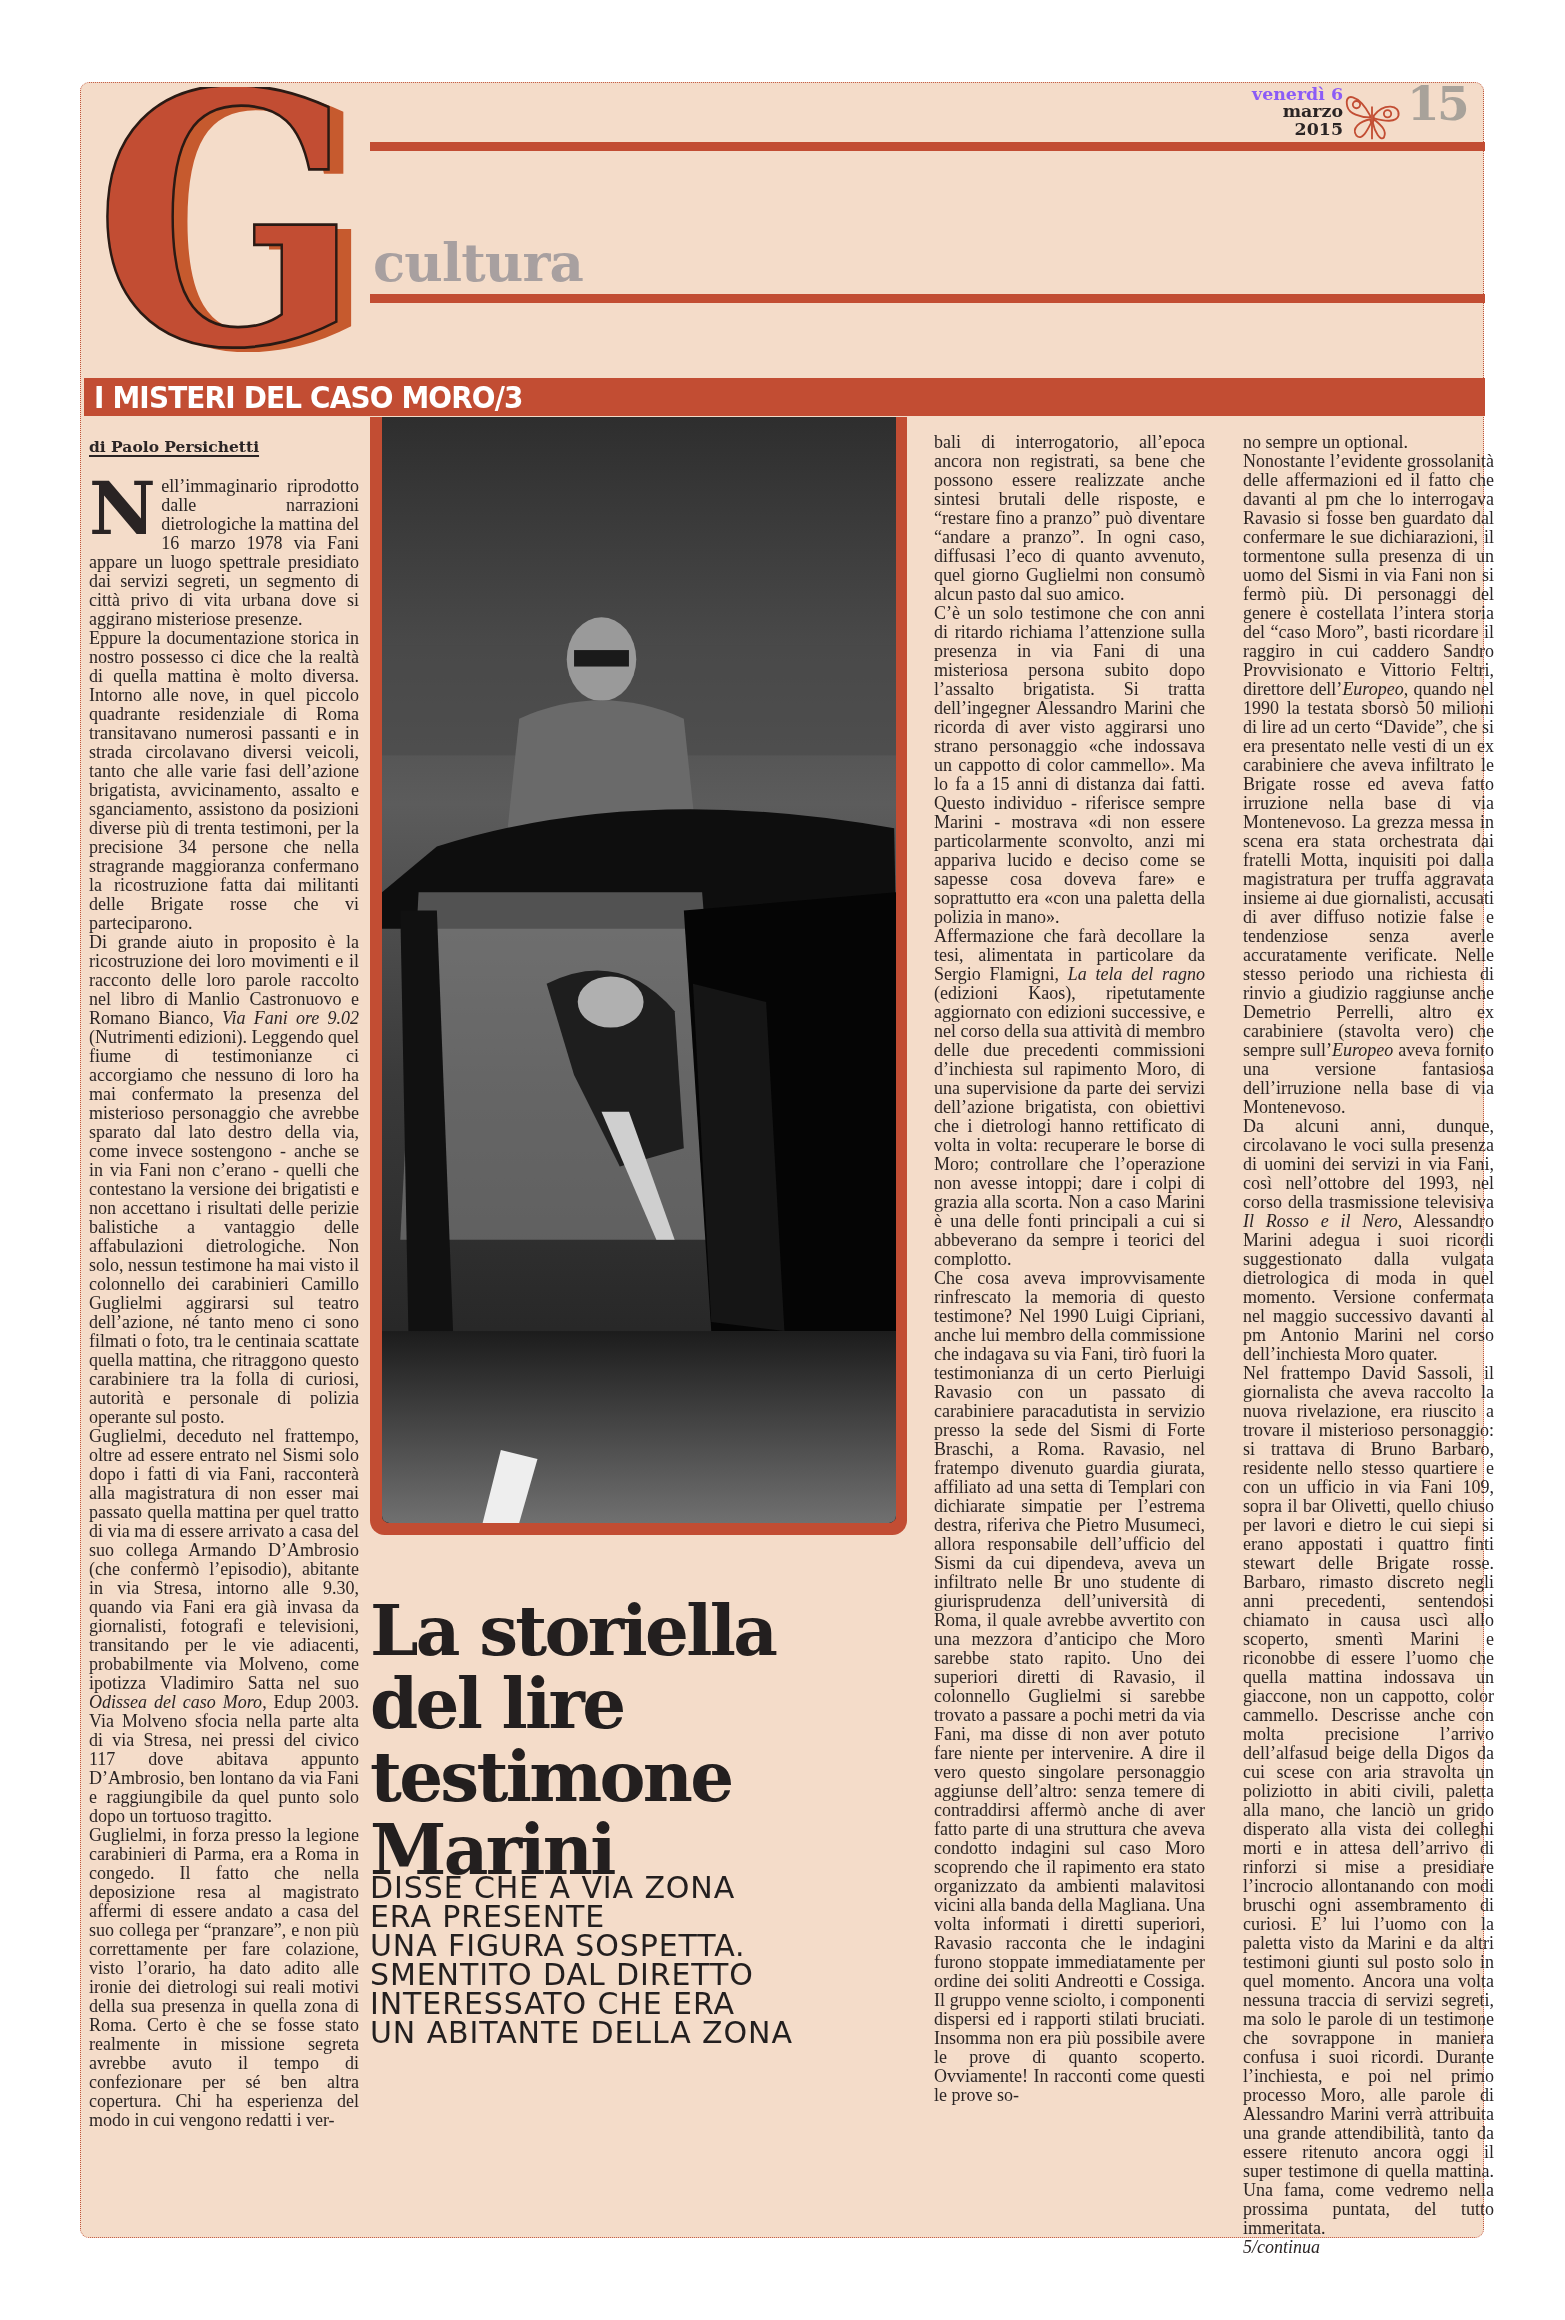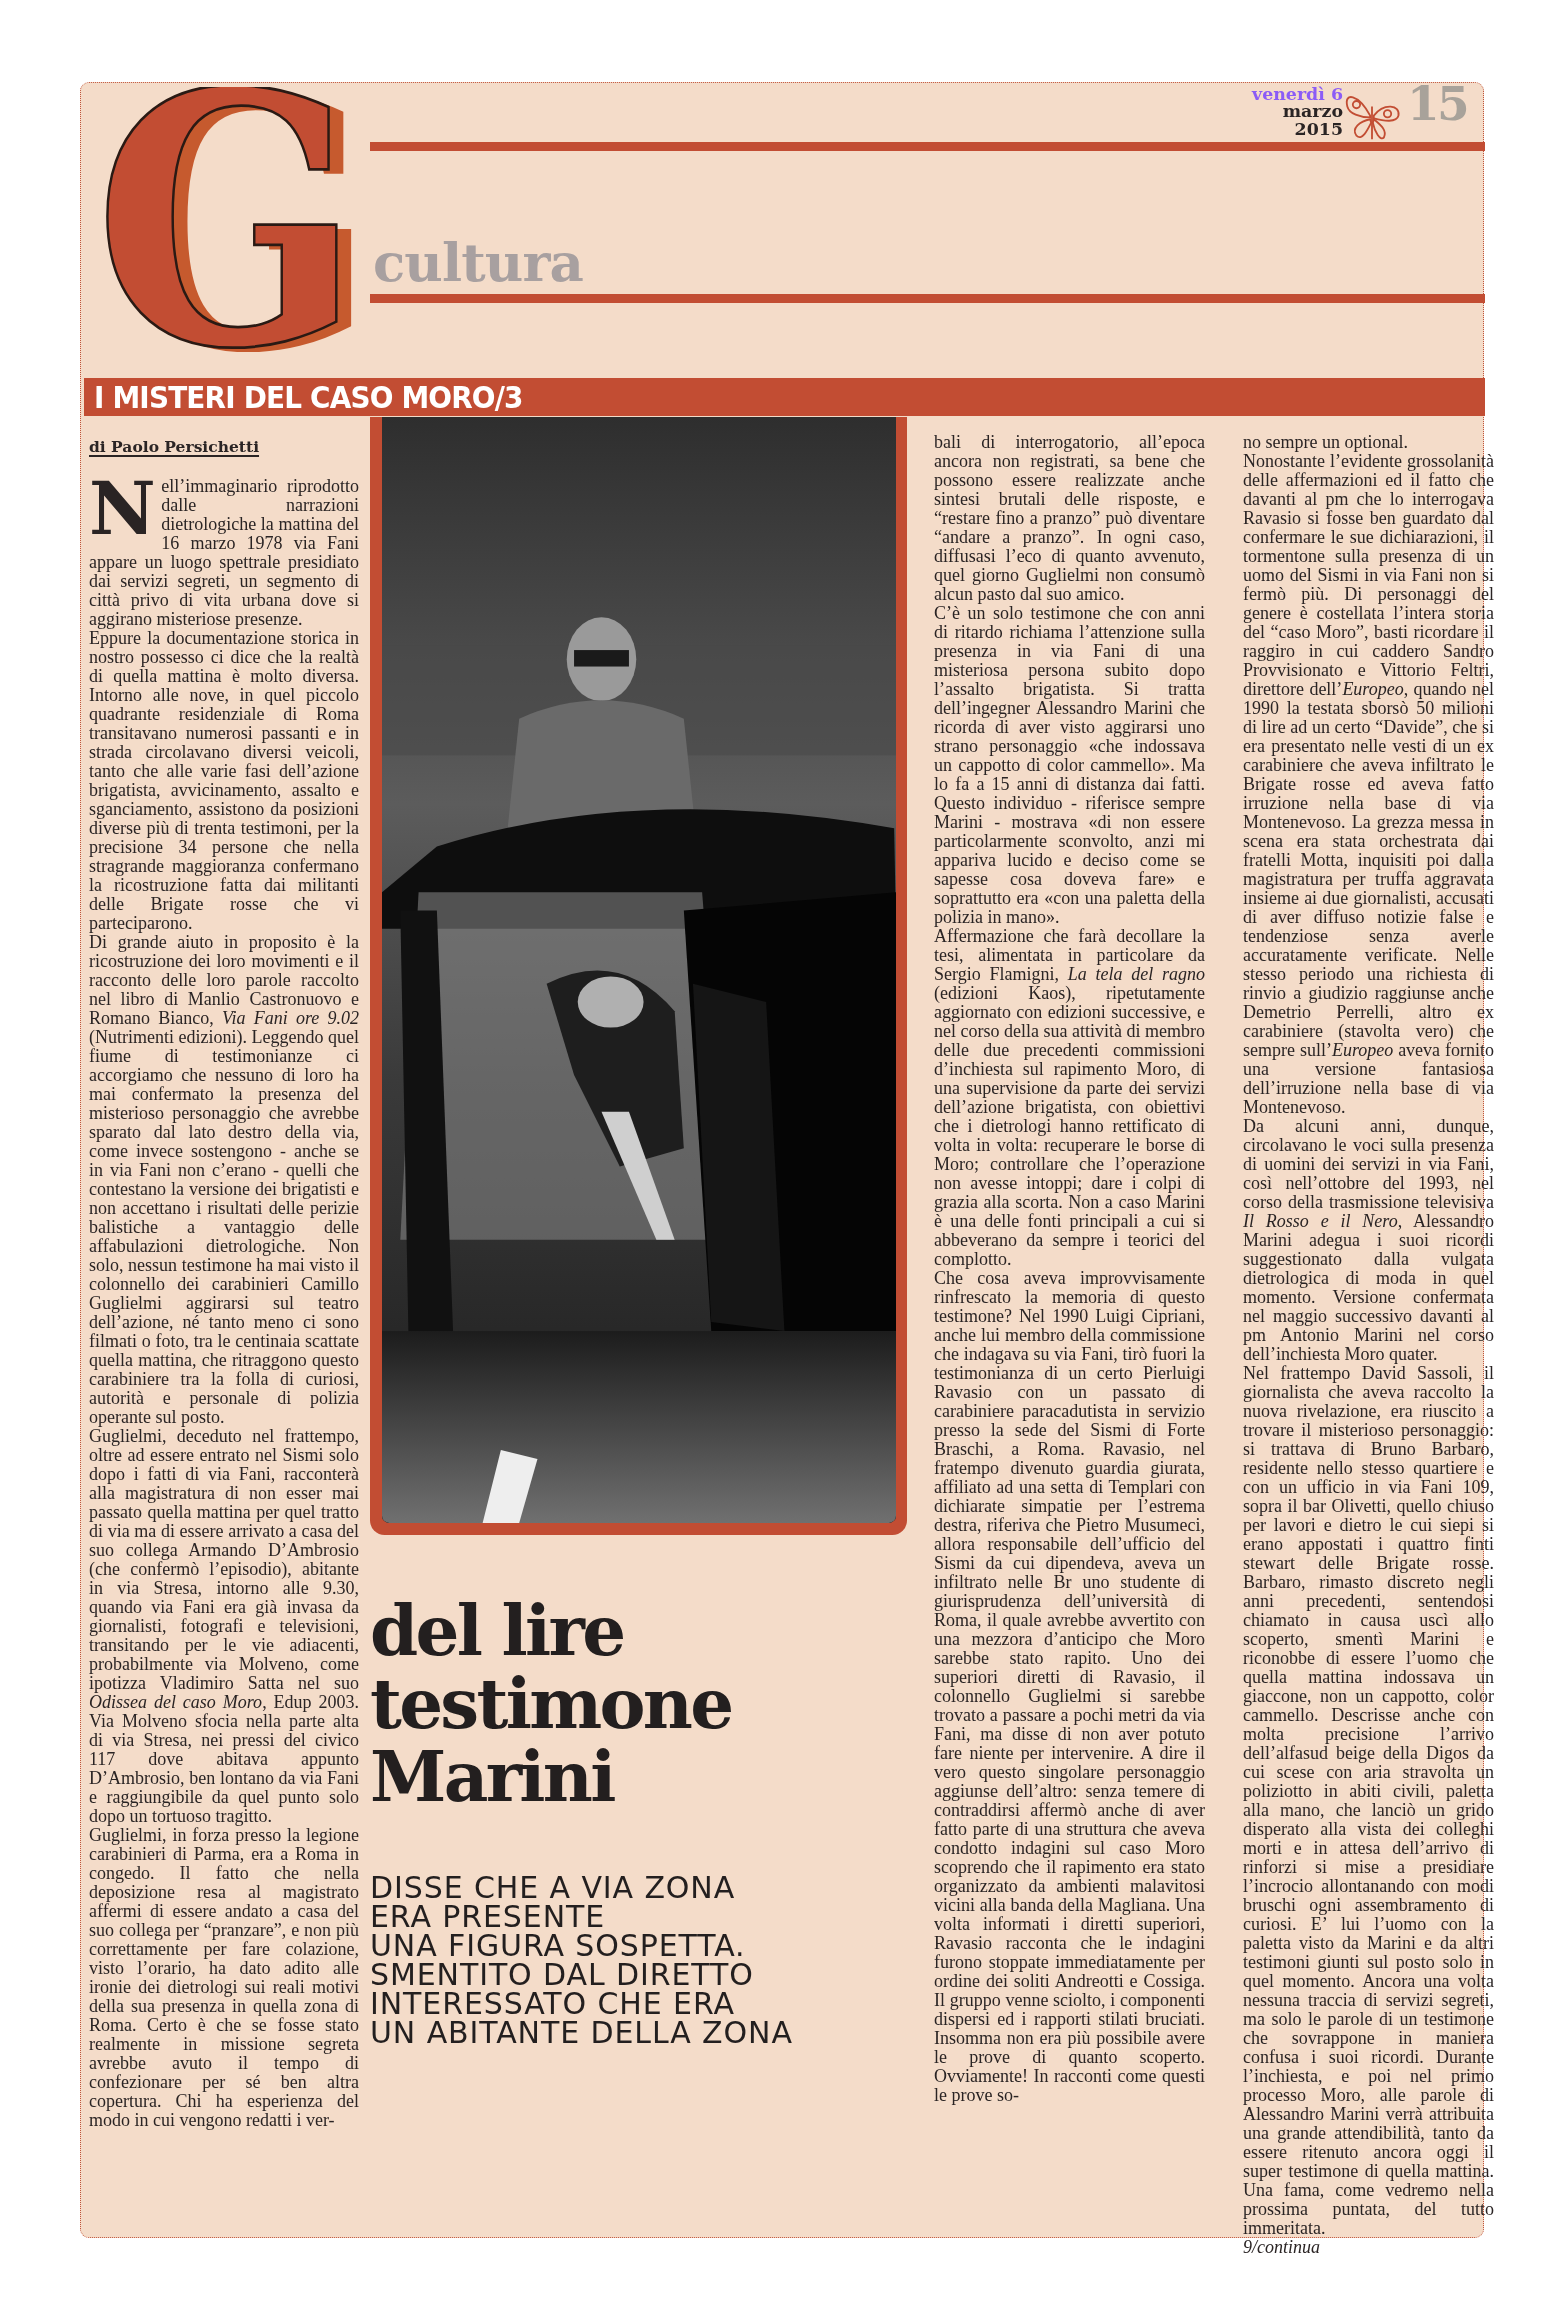--- a/index.html
+++ b/index.html
@@ -163,20 +163,21 @@
 
     <path d="M20 540 L60 540 L80 1060 L30 1060 Z" fill="#111"></path>
     <path d="M340 620 L420 640 L440 1000 L360 990 Z" fill="#151515"></path>
     <rect x="0" y="1000" width="562" height="210" fill="url(#ground)"></rect>
 
     <path d="M130 1130 L170 1140 L150 1210 L110 1210 Z" fill="#eeeeee"></path>
   </svg>
 </div>
 
 <div class="headline">
+  <div>La storiella</div>
   <div>del lire</div>
   <div>testimone</div>
   <div>Marini</div>
 </div>
 
 <div class="deck">
   <div>DISSE CHE A VIA ZONA</div>
   <div>ERA PRESENTE</div>
   <div>UNA FIGURA SOSPETTA.</div>
   <div>SMENTITO DAL DIRETTO</div>
@@ -189,15 +190,15 @@
   <p>C’è un solo testimone che con anni di ritardo richiama l’attenzione sulla presenza in via Fani di una misteriosa persona subito dopo l’assalto brigatista. Si tratta dell’ingegner Alessandro Marini che ricorda di aver visto aggirarsi uno strano personaggio «che indossava un cappotto di color cammello». Ma lo fa a 15 anni di distanza dai fatti. Questo individuo - riferisce sempre Marini - mostrava «di non essere particolarmente sconvolto, anzi mi appariva lucido e deciso come se sapesse cosa doveva fare» e soprattutto era «con una paletta della polizia in mano».</p>
   <p><span>Affermazione che farà decollare la tesi, alimentata in particolare da Sergio Flamigni, </span><i>La tela del ragno</i><span> (edizioni Kaos), ripetutamente aggiornato con edizioni successive, e nel corso della sua attività di membro delle due precedenti commissioni d’inchiesta sul rapimento Moro, di una supervisione da parte dei servizi dell’azione brigatista, con obiettivi che i dietrologi hanno rettificato di volta in volta: recuperare le borse di Moro; controllare che l’operazione non avesse intoppi; dare i colpi di grazia alla scorta. Non a caso Marini è una delle fonti principali a cui si abbeverano da sempre i teorici del complotto.</span></p>
   <p>Che cosa aveva improvvisamente rinfrescato la memoria di questo testimone? Nel 1990 Luigi Cipriani, anche lui membro della commissione che indagava su via Fani, tirò fuori la testimonianza di un certo Pierluigi Ravasio con un passato di carabiniere paracadutista in servizio presso la sede del Sismi di Forte Braschi, a Roma. Ravasio, nel fratempo divenuto guardia giurata, affiliato ad una setta di Templari con dichiarate simpatie per l’estrema destra, riferiva che Pietro Musumeci, allora responsabile dell’ufficio del Sismi da cui dipendeva, aveva un infiltrato nelle Br uno studente di giurisprudenza dell’università di Roma, il quale avrebbe avvertito con una mezzora d’anticipo che Moro sarebbe stato rapito. Uno dei superiori diretti di Ravasio, il colonnello Guglielmi si sarebbe trovato a passare a pochi metri da via Fani, ma disse di non aver potuto fare niente per intervenire. A dire il vero questo singolare personaggio aggiunse dell’altro: senza temere di contraddirsi affermò anche di aver fatto parte di una struttura che aveva condotto indagini sul caso Moro scoprendo che il rapimento era stato organizzato da ambienti malavitosi vicini alla banda della Magliana. Una volta informati i diretti superiori, Ravasio racconta che le indagini furono stoppate immediatamente per ordine dei soliti Andreotti e Cossiga. Il gruppo venne sciolto, i componenti dispersi ed i rapporti stilati bruciati. Insomma non era più possibile avere le prove di quanto scoperto. Ovviamente! In racconti come questi le prove so-</p>
 </div>
 
 <div class="col col4">
   <p>no sempre un optional.</p>
   <p><span>Nonostante l’evidente grossolanità delle affermazioni ed il fatto che davanti al pm che lo interrogava Ravasio si fosse ben guardato dal confermare le sue dichiarazioni, il tormentone sulla presenza di un uomo del Sismi in via Fani non si fermò più. Di personaggi del genere è costellata l’intera storia del “caso Moro”, basti ricordare il raggiro in cui caddero Sandro Provvisionato e Vittorio Feltri, direttore dell’</span><i>Europeo</i><span>, quando nel 1990 la testata sborsò 50 milioni di lire ad un certo “Davide”, che si era presentato nelle vesti di un ex carabiniere che aveva infiltrato le Brigate rosse ed aveva fatto irruzione nella base di via Montenevoso. La grezza messa in scena era stata orchestrata dai fratelli Motta, inquisiti poi dalla magistratura per truffa aggravata insieme ai due giornalisti, accusati di aver diffuso notizie false e tendenziose senza averle accuratamente verificate. Nelle stesso periodo una richiesta di rinvio a giudizio raggiunse anche Demetrio Perrelli, altro ex carabiniere (stavolta vero) che sempre sull’</span><i>Europeo</i><span> aveva fornito una versione fantasiosa dell’irruzione nella base di via Montenevoso.</span></p>
   <p><span>Da alcuni anni, dunque, circolavano le voci sulla presenza di uomini dei servizi in via Fani, così nell’ottobre del 1993, nel corso della trasmissione televisiva </span><i>Il Rosso e il Nero</i><span>, Alessandro Marini adegua i suoi ricordi suggestionato dalla vulgata dietrologica di moda in quel momento. Versione confermata nel maggio successivo davanti al pm Antonio Marini nel corso dell’inchiesta Moro quater.</span></p>
   <p>Nel frattempo David Sassoli, il giornalista che aveva raccolto la nuova rivelazione, era riuscito a trovare il misterioso personaggio: si trattava di Bruno Barbaro, residente nello stesso quartiere e con un ufficio in via Fani 109, sopra il bar Olivetti, quello chiuso per lavori e dietro le cui siepi si erano appostati i quattro finti stewart delle Brigate rosse. Barbaro, rimasto discreto negli anni precedenti, sentendosi chiamato in causa uscì allo scoperto, smentì Marini e riconobbe di essere l’uomo che quella mattina indossava un giaccone, non un cappotto, color cammello. Descrisse anche con molta precisione l’arrivo dell’alfasud beige della Digos da cui scese con aria stravolta un poliziotto in abiti civili, paletta alla mano, che lanciò un grido disperato alla vista dei colleghi morti e in attesa dell’arrivo di rinforzi si mise a presidiare l’incrocio allontanando con modi bruschi ogni assembramento di curiosi. E’ lui l’uomo con la paletta visto da Marini e da altri testimoni giunti sul posto solo in quel momento. Ancora una volta nessuna traccia di servizi segreti, ma solo le parole di un testimone che sovrappone in maniera confusa i suoi ricordi. Durante l’inchiesta, e poi nel primo processo Moro, alle parole di Alessandro Marini verrà attribuita una grande attendibilità, tanto da essere ritenuto ancora oggi il super testimone di quella mattina. Una fama, come vedremo nella prossima puntata, del tutto immeritata.</p>
-  <p><i>9/continua</i></p>
+  <p><i>5/continua</i></p>
 </div>
 
 
 </body></html>

